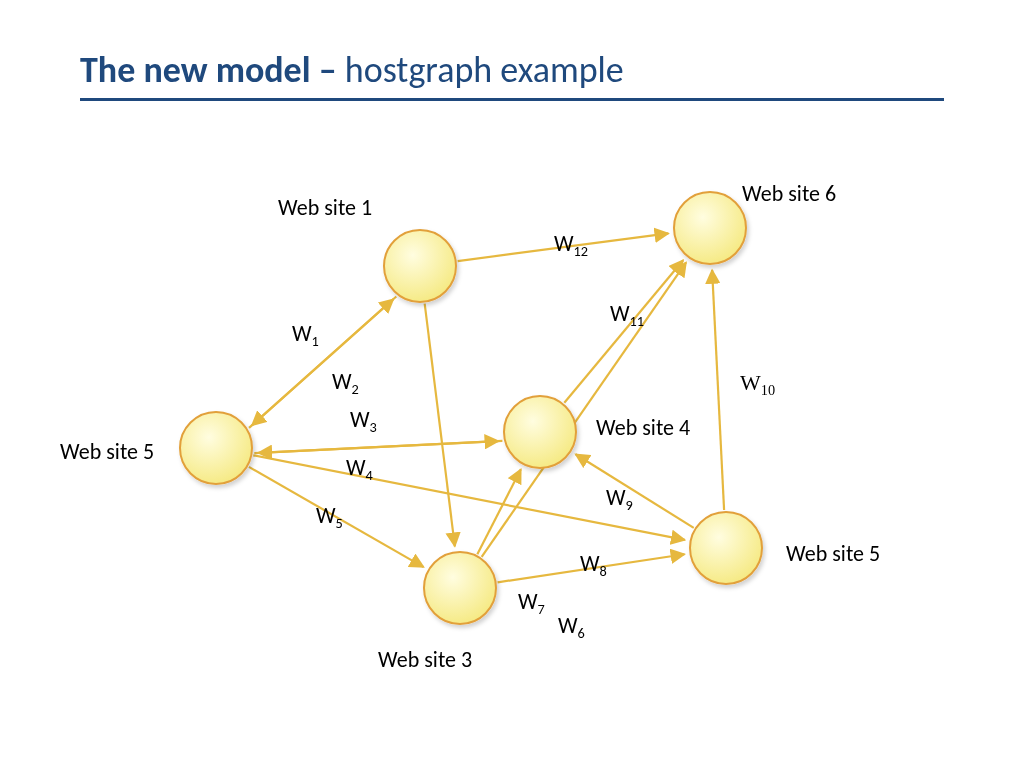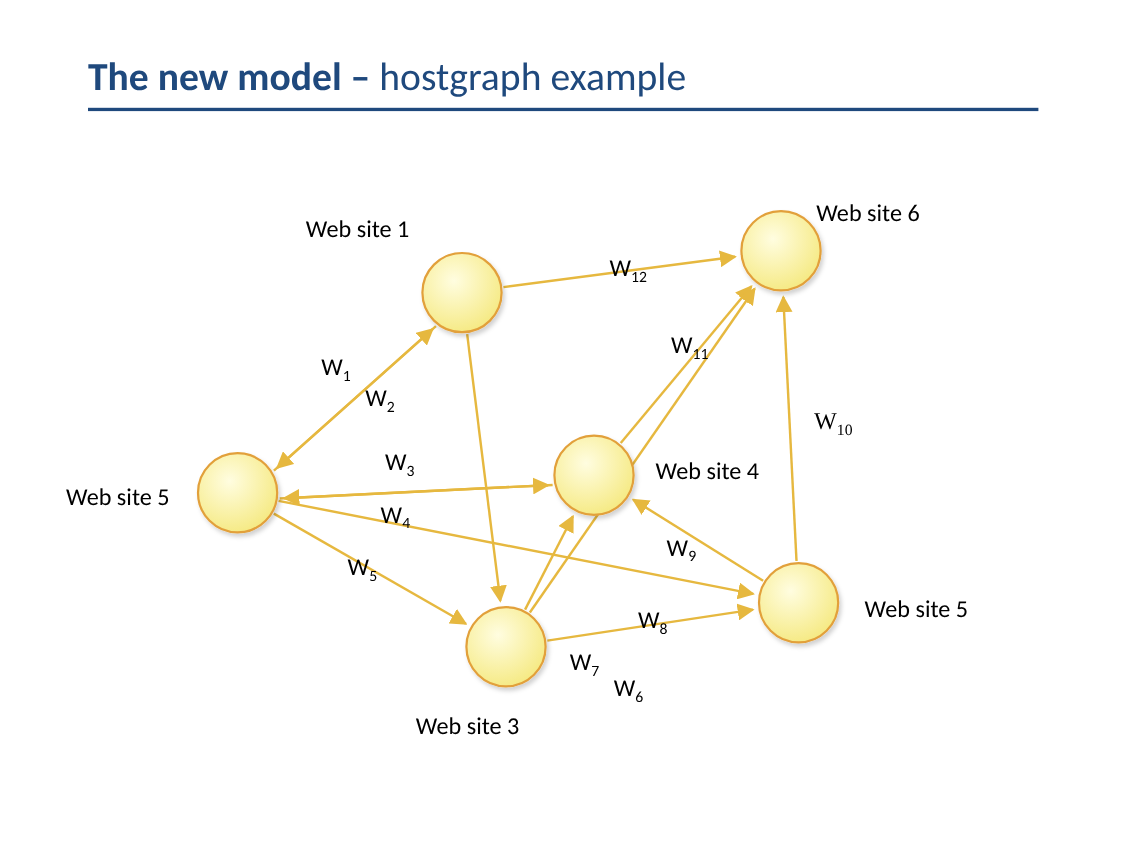--- a/index.html
+++ b/index.html
@@ -109,21 +109,21 @@
   </svg>
 
   <div id="labels-layer">
       <div class="node-label" style="left: 278px; top: 194px;">Web site 1</div>
       <div class="node-label" style="left: 60px; top: 438px;">Web site 5</div>
       <div class="node-label" style="left: 378px; top: 646px;">Web site 3</div>
       <div class="node-label" style="left: 596px; top: 414px;">Web site 4</div>
       <div class="node-label" style="left: 786px; top: 540px;">Web site 5</div>
       <div class="node-label" style="left: 742px; top: 180px;">Web site 6</div>
       <div class="edge-label" style="left: 292px; top: 320px;">W<sub>1</sub></div>
-      <div class="edge-label" style="left: 332px; top: 348px;">W<sub>2</sub></div>
+      <div class="edge-label" style="left: 332px; top: 368px;">W<sub>2</sub></div>
       <div class="edge-label" style="left: 350px; top: 406px;">W<sub>3</sub></div>
       <div class="edge-label" style="left: 346px; top: 454px;">W<sub>4</sub></div>
       <div class="edge-label" style="left: 316px; top: 502px;">W<sub>5</sub></div>
       <div class="edge-label" style="left: 558px; top: 612px;">W<sub>6</sub></div>
       <div class="edge-label" style="left: 518px; top: 544px; margin-top: 44px;">W<sub>7</sub></div>
       <div class="edge-label" style="left: 580px; top: 550px;">W<sub>8</sub></div>
       <div class="edge-label" style="left: 606px; top: 484px;">W<sub>9</sub></div>
       <div class="edge-label" style="left: 740px; top: 370px; font-family: Liberation Serif, serif;">W<sub>10</sub></div>
       <div class="edge-label" style="left: 610px; top: 300px;">W<sub>11</sub></div>
       <div class="edge-label" style="left: 554px; top: 194px; margin-top: 36px;">W<sub>12</sub></div>

